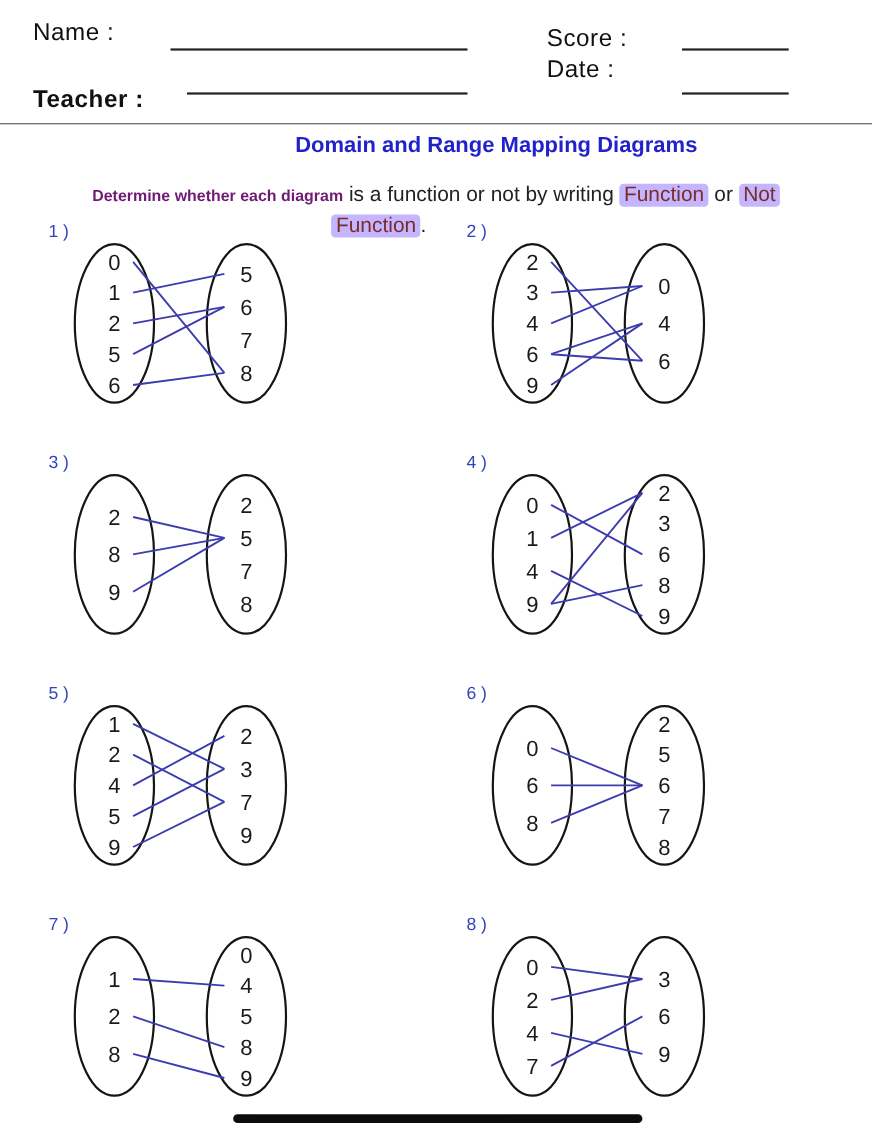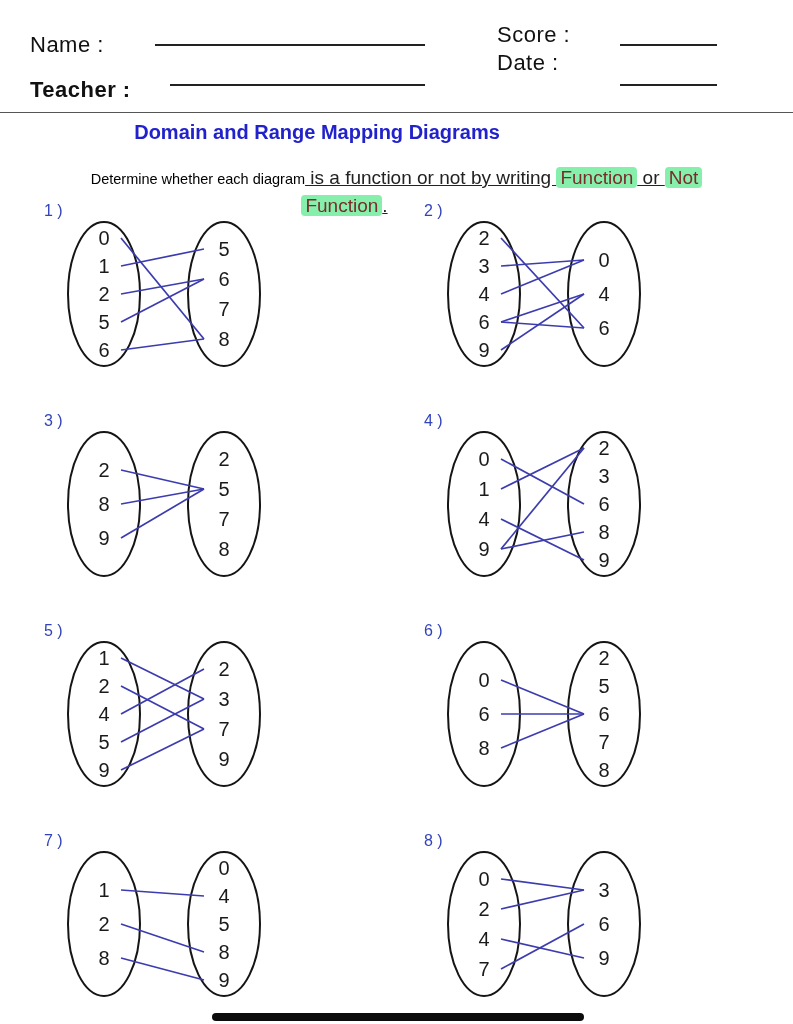--- a/index.html
+++ b/index.html
@@ -4,39 +4,39 @@
 <style>
   * { margin:0; padding:0; box-sizing:border-box; }
   html,body { background:#ffffff; }
   body {
     width:793px; height:1024px; position:relative; overflow:hidden;
     font-family:"Liberation Sans", sans-serif; color:#1a1a1a;
   }
   
   .hdr-label { position:absolute; font-size:22px; color:#111; letter-spacing:0.5px; }
   .hdr-line  { position:absolute; border-bottom:2px solid #222; height:1px; }
-  #name-label    { left:30px;  top:32px;text-align:right; }
+  #name-label    { left:30px;  top:16px;text-align:right; }
   #name-line     { left:155px; top:44px; width:270px; }
   #score-label   { left:497px; top:22px;text-align:center; }
   #score-line    { left:620px; top:44px; width:97px; }
   #teacher-label { left:30px;  top:77px;font-weight:bold; }
   #teacher-line  { left:170px; top:84px; width:255px; }
   #date-label    { left:497px; top:50px; }
   #date-line     { left:620px; top:84px; width:97px; }
   .divider { position:absolute; left:0; top:112px; width:793px; border-bottom:1.5px solid #555; }
   .title {
-    position:absolute; top:121px; left:0; width:634px; text-align:center;
+    position:absolute; top:121px; left:0; width:634px; text-align:right;
     font-size:20px; font-weight:bold; color:#2222cc;
   }
   
   .instruction { position:absolute; top:165px; left:0; width:793px; text-align:center; line-height:26px; }
-  .instr-bold { font-size:14.5px; font-weight:normal; color:#000000; }
-  .instr-reg  { font-size:19px; color:#222;text-decoration:underline; }
+  .instr-bold { font-size:14.5px; font-weight:bold; color:#701a75; }
+  .instr-reg  { font-size:19px; color:#222; }
   .hl {
-    font-size:19px; color:#7a2b2b; background:#86efac;
+    font-size:19px; color:#7a2b2b; background:#c4b5fd;
     border-radius:4px; padding:0 4px;
   }
   .instr-line2 { transform:translateX(-52px); margin-top:1px; }
   
   .grid {
     position:absolute; top:202px; left:42px;
     display:grid; grid-template-columns:280px 280px; grid-auto-rows:205px;
     column-gap:100px; row-gap:5px;
   }
   .cell { position:relative; }

